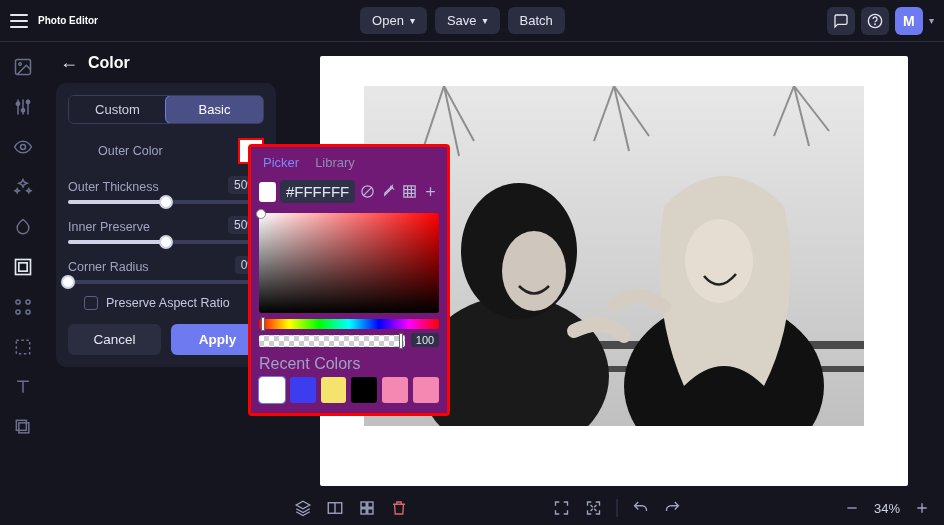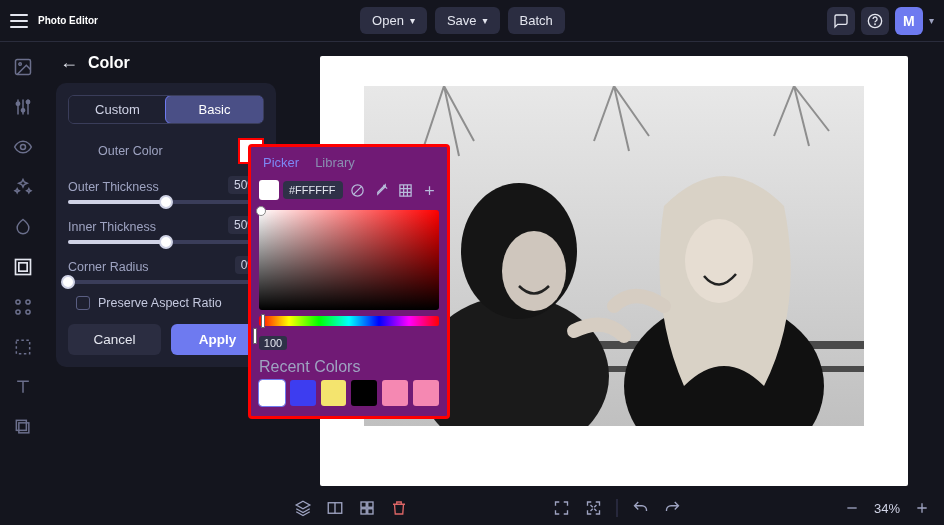--- a/index.html
+++ b/index.html
@@ -36,48 +36,48 @@
 .label { font-size:12.5px; color:#9ea3c1; margin-bottom:0px;}
 .color-row { display:flex; align-items:center; justify-content:space-between; margin-bottom:12px;margin-left:30px;}
 .swatch { width:26px; height:26px; background:#fff; border:2px solid #f00; position:relative; cursor:pointer;}
 .swatch::after{content:"";position:absolute;right:0;bottom:0;width:0;height:0;border-left:12px solid transparent;border-bottom:12px solid #000;}
 .slider-row { margin-bottom:12px;}
 .slider-head{ display:flex; justify-content:space-between; align-items:flex-end; margin-bottom:6px;}
 .slider-val{ font-size:12px; background:#2b2d41; padding:2px 6px; border-radius:4px; color:#d0d3e6;}
 .slider-track{ height:4px; background:#3a3d5a; border-radius:2px; position:relative;}
 .slider-fill{height:4px; background:#d0d3e6; border-radius:2px; position:absolute; left:0; top:0;}
 .slider-thumb{width:14px;height:14px;background:#fff;border-radius:50%;border:2px solid #d0d3e6;position:absolute;top:-5px;transform:translateX(-50%);}
-.checkbox-row{display:flex;align-items:center;gap:8px; margin:10px 0 14px 8px;}
+.checkbox-row{display:flex;align-items:center;gap:8px; margin:10px 0 14px 16px;}
 .cbox{width:14px;height:14px;border:1.5px solid #5a5e82;border-radius:3px;}
 .checkbox-row .label{margin:0;color:#c4c8de;}
 .btn-row{display:flex;gap:10px;}
 .btn{flex:1;padding:8px 0;border:none;border-radius:6px;font-size:13.5px;cursor:pointer;}
 .btn-cancel{background:#2b2d41;color:#e4e6ef;}
 .btn-apply{background:#6e7af0;color:#fff;font-weight:600;}
 
 
 .canvas { position:absolute; top:56px; left:320px; width:588px; height:430px; background:#fff; border-radius:2px; display:flex; align-items:center; justify-content:center;}
 .photo-border{width:500px;height:340px;background:#fff;display:flex;align-items:center;justify-content:center;margin-bottom:30px;}
 .photo{width:500px;height:340px;background:#888; position:relative; overflow:hidden;}
 .photo svg{width:100%;height:100%;display:block;}
 
 
 .picker{position:absolute;top:144px;left:248px;width:202px;background:#701a75;border:3px solid #f00;border-radius:4px;overflow:hidden;}
 .picker-tabs{display:flex;gap:16px;padding:8px 12px 6px;font-size:13px;}
 .ptab{color:#8a8fb1;cursor:pointer;}
 .ptab.active{color:#7d88f5;}
 .picker-row{display:flex;align-items:center;gap:4px;padding:4px 8px;}
 .cur-sw{width:20px;height:20px;background:#fff;border-radius:3px;}
-.hex-box{flex:1;background:#2f3148;border-radius:4px;padding:3px 6px;font-size:11px;color:#e4e6ef;}
+.hex-box{flex:1;background:#2f3148;border-radius:4px;padding:3px 6px;font-size:15px;color:#e4e6ef;}
 .pick-ic{width:20px;height:20px;display:flex;align-items:center;justify-content:center;color:#b7bbda;cursor:pointer;font-size:13px;}
 .sat-area{margin:6px 8px;height:100px;border-radius:3px;background:linear-gradient(to bottom,transparent,#000),linear-gradient(to right,#fff,#ff0000);position:relative;}
 .sat-handle{position:absolute;top:-4px;left:-3px;width:10px;height:10px;background:#fff;border-radius:50%;border:1px solid #888;}
 .hue-bar{margin:4px 8px;height:10px;border-radius:2px;background:linear-gradient(to right,#ff0000,#ffff00,#00ff00,#00ffff,#0000ff,#ff00ff,#ff0000);position:relative;}
 .hue-handle{position:absolute;left:2px;top:-2px;width:4px;height:14px;background:#fff;border:1px solid #666;border-radius:1px;}
-.alpha-row{display:flex;align-items:flex-start;gap:6px;margin:4px 8px;flex-direction:column;}
+.alpha-row{display:flex;align-items:flex-end;gap:6px;margin:4px 8px;}
 .alpha-bar{flex:1;height:12px;border-radius:2px;background:repeating-conic-gradient(#ccc 0 25%,#fff 0 50%) 0/10px 10px;position:relative;}
 .alpha-handle{position:absolute;right:2px;top:-2px;width:4px;height:16px;background:#fff;border:1px solid #666;border-radius:1px;}
 .alpha-val{width:28px;background:#2f3148;border-radius:3px;padding:1px 3px;font-size:11px;text-align:center;}
 .recent{padding:4px 8px 10px;}
 .recent-lbl{font-size:16px;color:#9ea3c1;margin-bottom:4px;}
 .recent-row{display:flex;gap:5px;}
 .rsw{width:26px;height:26px;border-radius:3px;cursor:pointer;}
 
 
 .status{position:absolute;bottom:0;left:290px;right:0;height:34px;display:flex;align-items:center;justify-content:space-between;padding:0 14px 0 4px;}
@@ -213,21 +213,21 @@
         <span class="label">Outer Thickness</span>
         <span class="slider-val">50%</span>
       </div>
       <div class="slider-track">
           <div class="slider-fill" style="width:50%"></div>
           <div class="slider-thumb" style="left:50%"></div>
         </div>
     </div>
     <div class="slider-row">
       <div class="slider-head">
-        <span class="label">Inner Thickness</span>
+        <span class="label">Inner Preserve</span>
         <span class="slider-val">50%</span>
       </div>
       <div class="slider-track">
           <div class="slider-fill" style="width:50%"></div>
           <div class="slider-thumb" style="left:50%"></div>
         </div>
     </div>
     <div class="slider-row">
       <div class="slider-head">
         <span class="label">Corner Radius</span>

